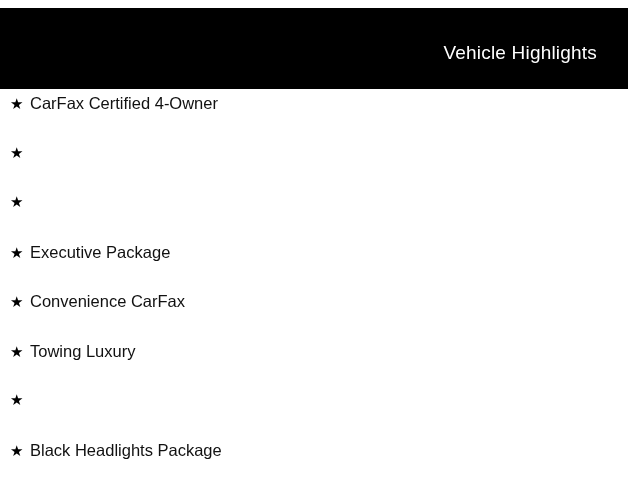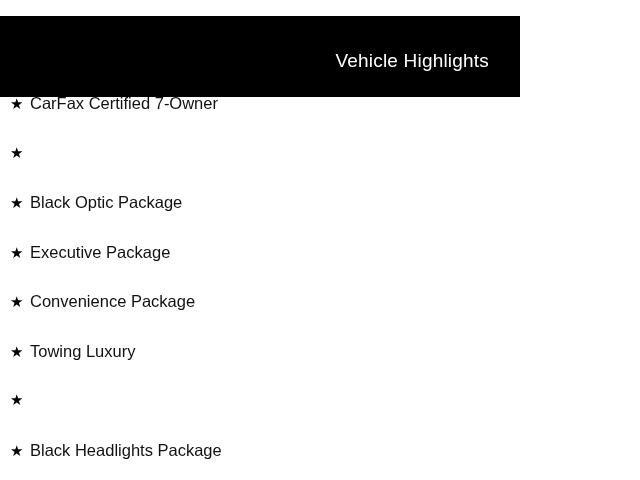--- a/index.html
+++ b/index.html
@@ -14,23 +14,23 @@
     overflow: hidden;
   }
   .page {
     position: relative;
     width: 640px;
     height: 480px;
     background: #ffffff;
   }
   .header-bar {
     position: absolute;
-    top: 16px;
+    top: 8px;
     left: 0;
-    width: 520px;
+    width: 628px;
     height: 81px;
     background: #000000;
     display: flex;
     align-items: center;
     justify-content: flex-end;
     box-sizing: border-box;
     padding-right: 31px;
   }
   .header-title {
     color: #ffffff;
@@ -79,40 +79,39 @@
 <div class="page">
 
   <div class="header-bar">
     <div class="header-title">Vehicle Highlights</div>
   </div>
 
   <ul class="highlights-list">
 
     <li class="highlight-row">
       <span class="star-icon">★</span>
-      <span class="highlight-label">CarFax Certified 7-Owner</span>
+      <span class="highlight-label">CarFax Certified 4-Owner</span>
     </li>
 
     <li class="highlight-row">
       <span class="star-icon">★</span>
     </li>
 
     <li class="highlight-row">
       <span class="star-icon">★</span>
-      <span class="highlight-label">Black Optic Package</span>
     </li>
 
     <li class="highlight-row">
       <span class="star-icon">★</span>
       <span class="highlight-label">Executive Package</span>
     </li>
 
     <li class="highlight-row">
       <span class="star-icon">★</span>
-      <span class="highlight-label">Convenience Package</span>
+      <span class="highlight-label">Convenience CarFax</span>
     </li>
 
     <li class="highlight-row">
       <span class="star-icon">★</span>
       <span class="highlight-label">Towing Luxury</span>
     </li>
 
     <li class="highlight-row">
       <span class="star-icon">★</span>
     </li>

